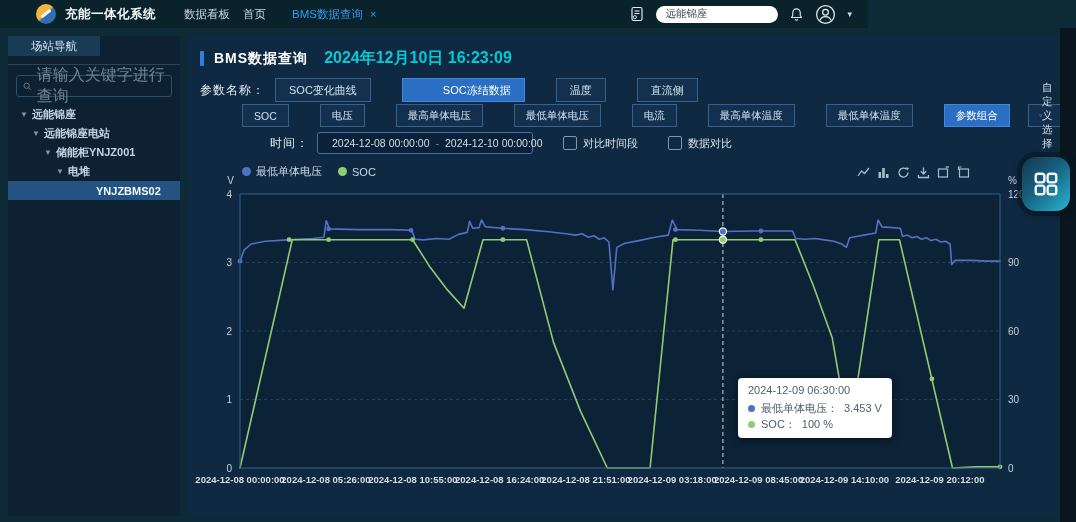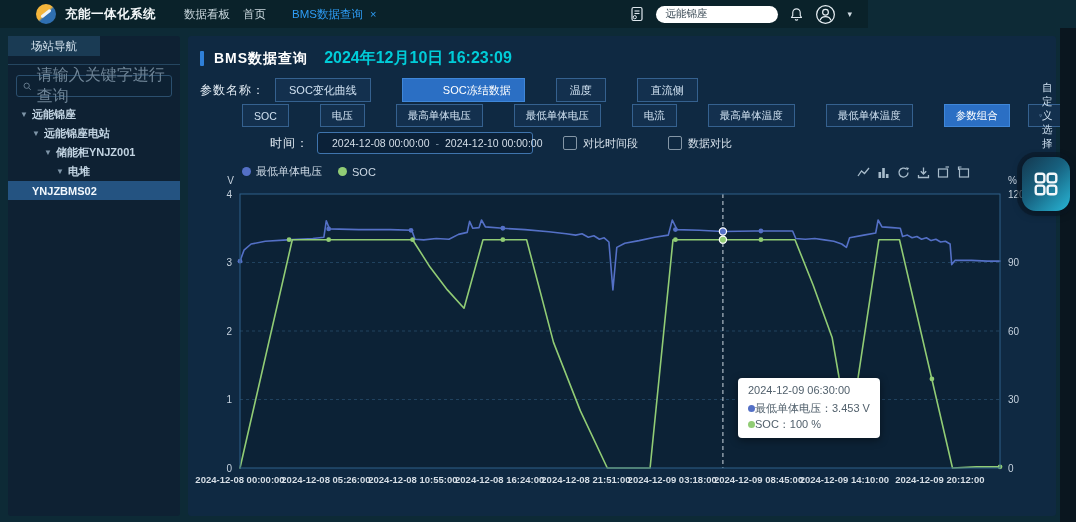--- a/index.html
+++ b/index.html
@@ -67,21 +67,21 @@
   .legend{position:absolute;left:54px;top:128px;display:flex;align-items:center;gap:16px;}
   .litem{display:flex;align-items:center;gap:5px;cursor:pointer;}
   .ldot{width:9px;height:9px;border-radius:50%;}
   .ltext{color:#ccd8e4;font-size:11px;}
   .toolbox{position:absolute;right:86px;top:130px;display:flex;align-items:center;gap:7px;}
   .toolbox .ticn{cursor:pointer;display:flex;}
   #chart-svg{position:absolute;left:0;top:120px;}
   .tooltip{position:absolute;left:550px;top:342px;background:#ffffff;border-radius:4px;
            padding:6px 10px;box-shadow:0 2px 8px rgba(0,0,0,.45);z-index:5;white-space:nowrap;}
   .tt-title{color:#51606c;font-size:11px;margin-bottom:4px;}
-  .tt-row{display:flex;align-items:center;color:#51606c;font-size:11px;line-height:16px;}
+  .tt-row{display:flex;align-items:center;gap:6px;color:#51606c;font-size:11px;line-height:16px;}
   .tt-dot{width:7px;height:7px;border-radius:50%;flex:0 0 auto;}
   
   .right-strip{position:absolute;left:1060px;top:28px;width:16px;height:494px;background:#0a161f;}
   .fab{position:absolute;left:1022px;top:157px;width:48px;height:54px;border-radius:14px;
        background:linear-gradient(135deg,#14384f 0%,#17607e 45%,#28b6d6 100%);
        box-shadow:0 0 0 5px rgba(9,22,34,.55),0 2px 8px rgba(0,0,0,.5);
        display:flex;align-items:center;justify-content:center;cursor:pointer;border:none;z-index:9;}
 </style>
 </head>
 <body>
@@ -147,21 +147,21 @@
       <span>远能锦座电站</span>
     </div>
     <div class="trow" style="padding-left:36px">
       <span class="tcaret">▼</span>
       <span>储能柜YNJZ001</span>
     </div>
     <div class="trow" style="padding-left:48px">
       <span class="tcaret">▼</span>
       <span>电堆</span>
     </div>
-    <div class="trow sel" style="padding-left:24px">
+    <div class="trow sel" style="padding-left:88px">
       <span>YNJZBMS02</span>
     </div>
   </div>
 </aside>
 
 <section class="main">
   <div class="titlerow">
     <div class="accent"></div>
     <div class="ptitle">BMS数据查询</div>
     <div class="pstamp">2024年12月10日 16:23:09</div>

